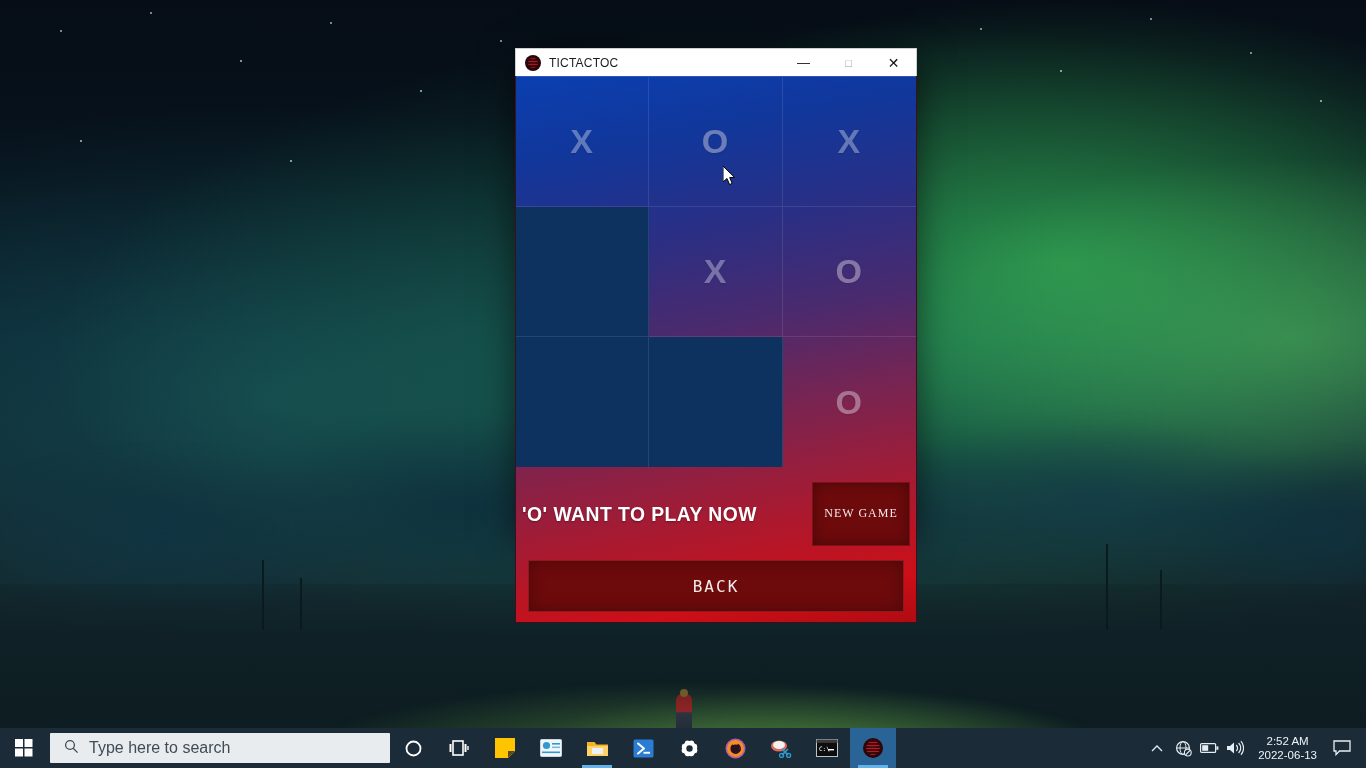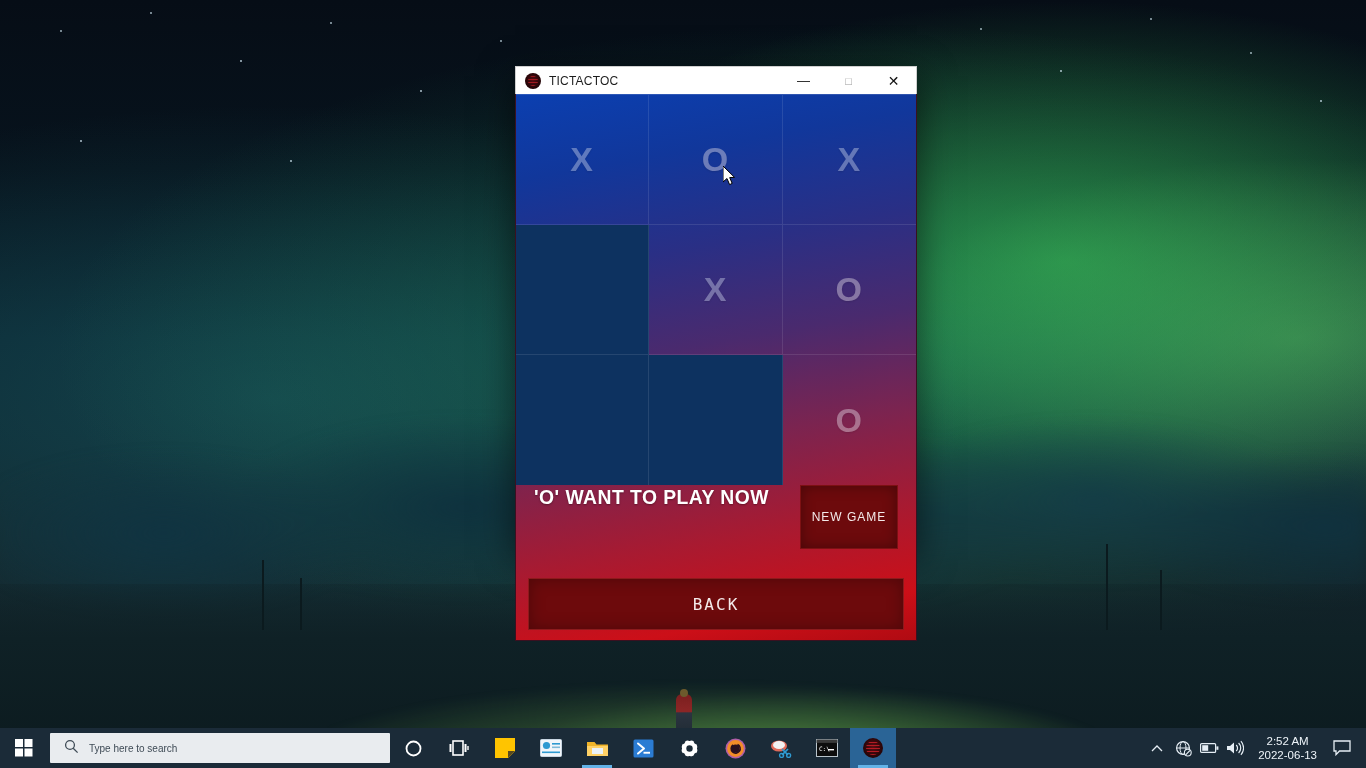--- a/index.html
+++ b/index.html
@@ -36,21 +36,21 @@
     filter:blur(3px);}
   .wp-figure{position:absolute;left:676px;bottom:36px;width:16px;height:38px;
     background:linear-gradient(180deg,#7a1f1f 0%, #8d2626 46%, #2b3440 50%, #222c36 100%);
     border-radius:6px 6px 2px 2px;filter:blur(.4px);}
   .wp-figure:after{content:"";position:absolute;left:4px;top:-5px;width:8px;height:8px;border-radius:50%;
     background:#6d5a2c;}
   .wp-tree{position:absolute;bottom:18%;width:2px;background:#0b1a1e;filter:blur(.5px);}
   .stars i{position:absolute;background:#cfe6f0;border-radius:50%;opacity:.75;}
 
   
-  #app-window{position:absolute;left:515px;top:66px;width:402px;height:484px;
+  #app-window{position:absolute;left:515px;top:48px;width:402px;height:484px;
     box-shadow:0 10px 34px rgba(0,0,0,.55);}
   #titlebar{height:28px;background:#ffffff;display:flex;align-items:center;
     border:1px solid #cfcfcf;border-bottom:none;box-sizing:border-box;}
   .tb-icon{width:16px;height:16px;margin:0 8px 0 9px;border-radius:50%;
     background:radial-gradient(circle at 50% 45%, #5a0d12 0%, #2a0508 55%, #120204 100%);
     position:relative;flex:none;}
   .tb-icon:before{content:"";position:absolute;inset:3px;border-radius:50%;
     background:repeating-linear-gradient(0deg,#b11b24 0 1px,transparent 1px 3px);opacity:.85;}
   .tb-title{font-size:12px;color:#1d1d1d;letter-spacing:.2px;flex:1;}
   .tb-btn{width:45px;height:27px;display:flex;align-items:center;justify-content:center;
@@ -69,46 +69,46 @@
     border-right:1px solid rgba(255,255,255,.10);border-bottom:1px solid rgba(255,255,255,.10);
     font-size:34px;font-weight:bold;letter-spacing:1px;}
   .cell:nth-child(3n){border-right:none;}
   .cell:nth-child(n+7){border-bottom:none;}
   .cell.empty{background:#0d3260;}
   .cell .mark{opacity:.42;color:#dfe3ef;text-shadow:0 1px 2px rgba(0,0,0,.25);}
   .cell .mark.x{color:#ccd4ea;}
   .cell .mark.o{color:#e6dfe8;}
 
   
-  #status-strip{flex:1;display:flex;align-items:flex-start;padding:0 18px;position:relative;}
+  #status-strip{flex:1;display:flex;align-items:center;padding:0 6px;position:relative;}
   #status-text{flex:1;color:#ffffff;font-size:21px;font-weight:bold;letter-spacing:.5px;
     font-family:"Liberation Sans Narrow","Liberation Sans",sans-serif;transform:scaleX(.92);transform-origin:left center;
     text-shadow:0 1px 2px rgba(0,0,0,.35);}
   #new-game-btn{width:96px;height:62px;background:#6d0a0c;border:1px solid #7d1113;
     display:flex;align-items:center;justify-content:center;color:#f4eaea;
-    font-family:Liberation Sans, sans-serif;font-size:12px;letter-spacing:1px;
+    font-family:Liberation Serif, serif;font-size:12px;letter-spacing:1px;
     box-shadow:inset 0 0 14px rgba(0,0,0,.35);}
 
   
   #back-btn{height:50px;margin:0 12px 10px;background:#6d0a0c;border:1px solid #8d1a1c;
     display:flex;align-items:center;justify-content:center;color:#f4eaea;
     font-family:"DejaVu Sans Mono","Liberation Mono",monospace;font-size:16px;letter-spacing:2px;
     box-shadow:inset 0 0 16px rgba(0,0,0,.3);}
 
   
   #cursor{position:absolute;left:723px;top:166px;width:13px;height:20px;z-index:50;}
 
   
   #taskbar{position:absolute;left:0;bottom:0;width:1366px;height:40px;
     background:#1b2b38;display:flex;align-items:center;}
   #start-btn{width:48px;height:40px;display:flex;align-items:center;justify-content:center;}
   #search-box{width:340px;height:30px;background:#e9ecef;display:flex;align-items:center;
     margin-left:2px;border-radius:1px;}
   #search-box .sp{margin:0 10px 0 14px;}
-  #search-ph{font-size:10px;color:#3f4b56;}
+  #search-ph{font-size:16px;color:#3f4b56;}
   .tb-app{width:46px;height:40px;display:flex;align-items:center;justify-content:center;position:relative;}
   .tb-app.active{background:#2a6496;}
   .tb-app.running:after{content:"";position:absolute;bottom:0;left:8px;right:8px;height:3px;background:#63b3e8;}
   #tray{margin-left:auto;display:flex;align-items:center;height:46px;padding-right:9px;}
   .tray-ic{width:26px;height:40px;display:flex;align-items:center;justify-content:center;color:#e6eef5;font-size:12px;}
   #clock{display:flex;flex-direction:column;align-items:center;justify-content:center;
     color:#eef4f9;font-size:11.5px;line-height:14px;padding:0 10px;height:40px;}
   #action-center{width:30px;height:40px;display:flex;align-items:center;justify-content:center;}
 </style>
 </head>

